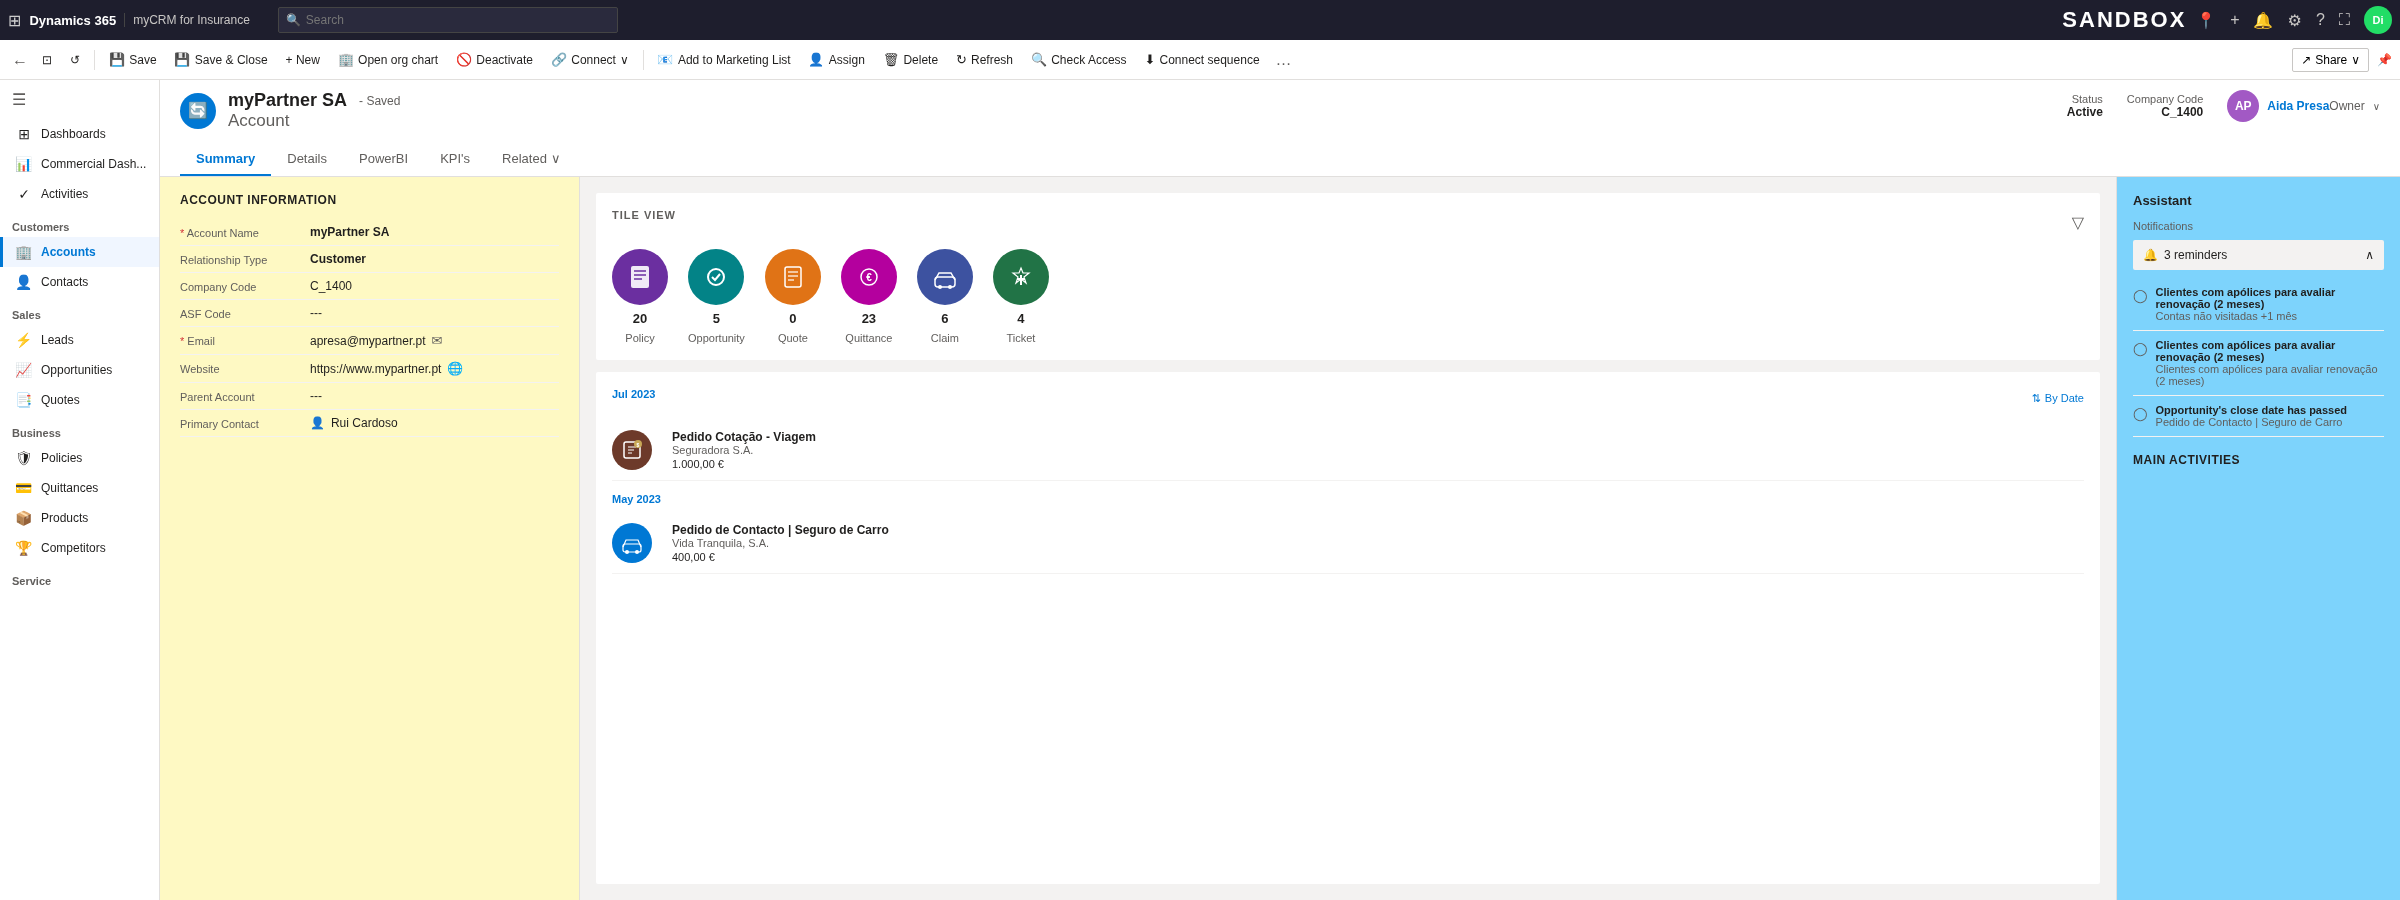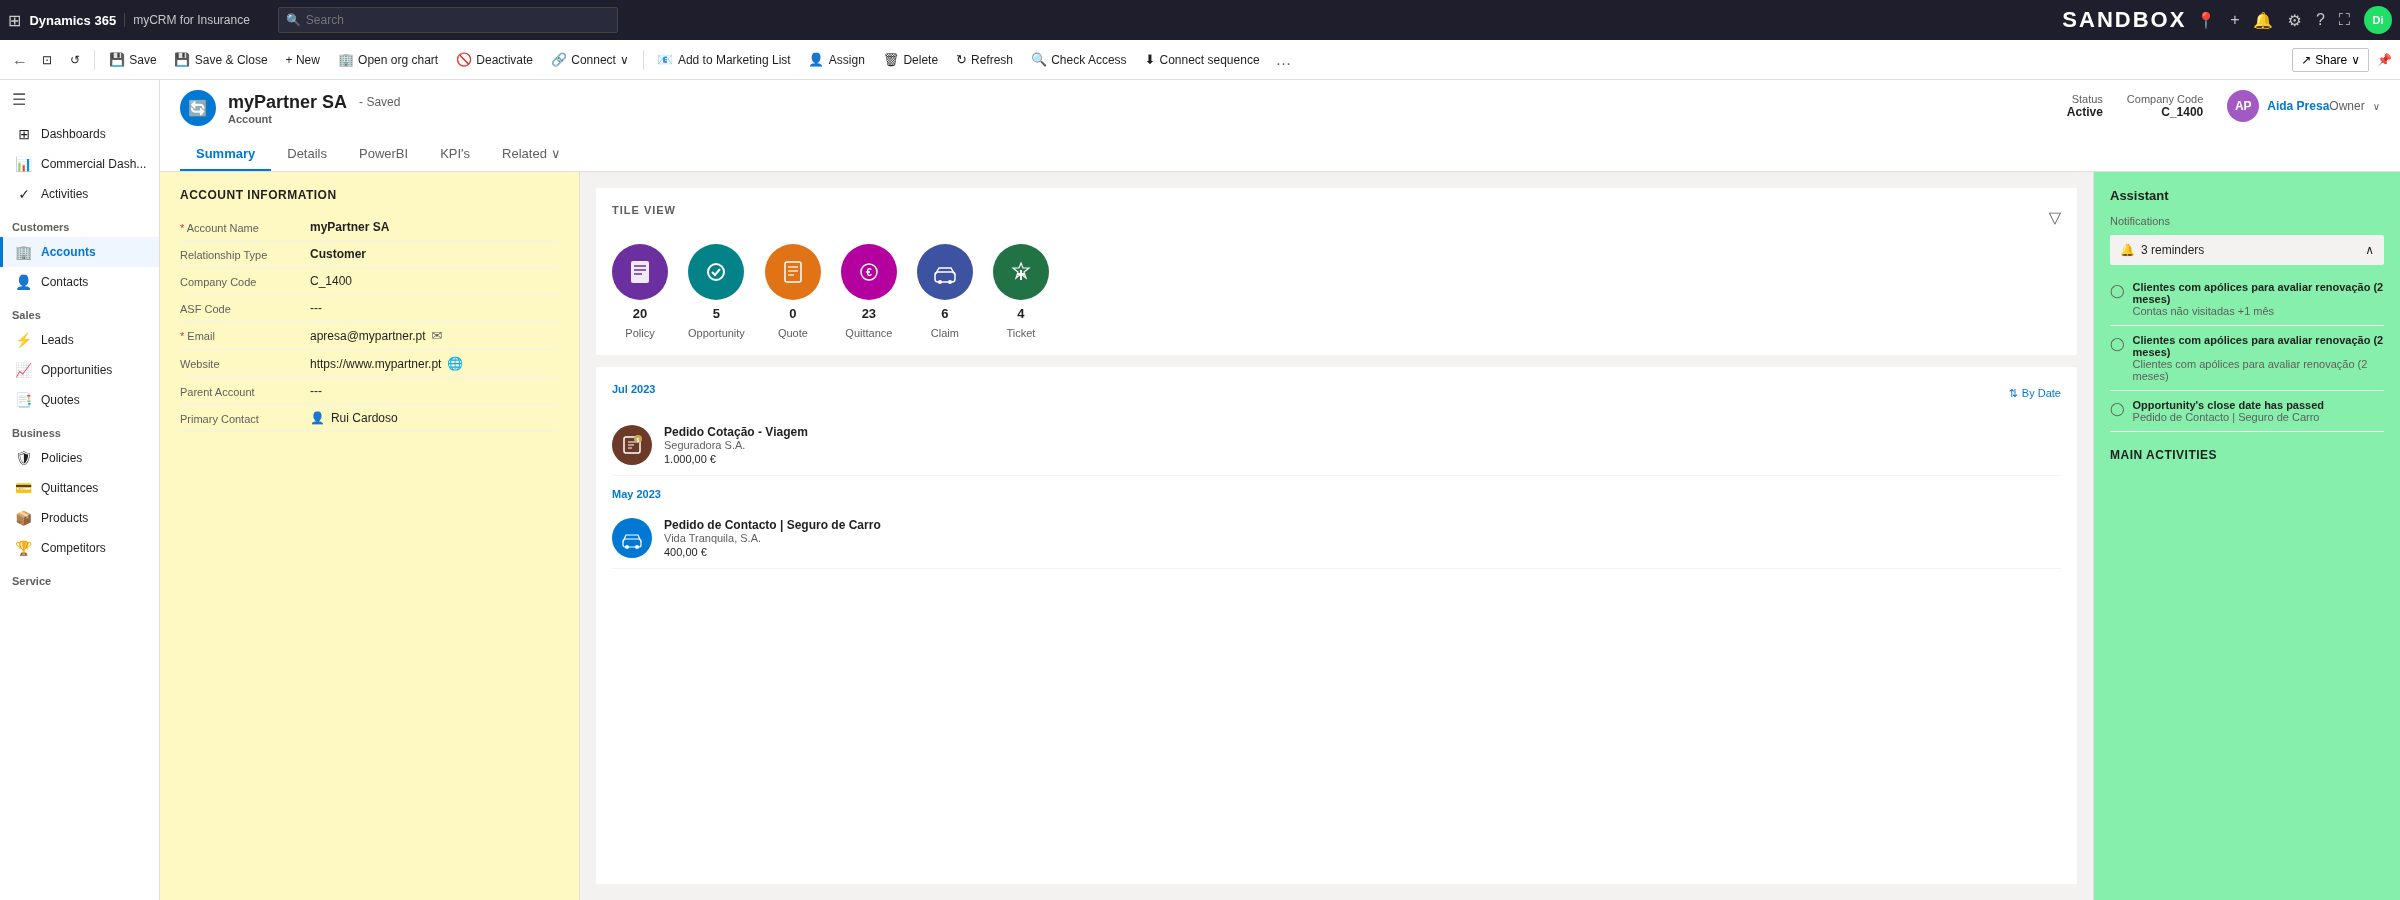--- a/index.html
+++ b/index.html
@@ -77,21 +77,21 @@
     .entity-header-top {
       display: flex; align-items: flex-start; justify-content: space-between; padding-bottom: 4px;
     }
     .entity-left { display: flex; align-items: center; gap: 12px; }
     .entity-icon {
       width: 36px; height: 36px; border-radius: 50%; background: #0078d4;
       display: flex; align-items: center; justify-content: center; color: #fff; font-size: 16px;
     }
     .entity-title { font-size: 18px; font-weight: 600; color: #201f1e; }
     .entity-saved { font-size: 12px; color: #605e5c; margin-left: 6px; }
-    .entity-type { font-size: 11px; color: #605e5c; font-weight: bold; }
+    .entity-type { font-size: 17px; color: #605e5c; }
     .entity-right { display: flex; align-items: center; gap: 24px; }
     .entity-meta { display: flex; flex-direction: column; align-items: flex-end; font-size: 11px; }
     .entity-meta-label { color: #605e5c; }
     .entity-meta-value { font-weight: 600; color: #201f1e; font-size: 12px; }
     .entity-owner { display: flex; align-items: center; gap: 8px; }
     .owner-avatar {
       width: 32px; height: 32px; border-radius: 50%; background: #a259c4;
       display: flex; align-items: center; justify-content: center; color: #fff; font-size: 12px; font-weight: 700;
     }
     .owner-info { display: flex; flex-direction: row; }
@@ -136,28 +136,28 @@
       font-size: 22px; color: #fff;
     }
     .tile-label { font-size: 11px; color: #605e5c; text-align: center; }
     .tile-count { font-size: 13px; font-weight: 700; color: #201f1e; text-align: center; }
 
     
     .activity-section { background: #fff; padding: 16px; border-radius: 2px; flex: 1; }
     .activity-header { display: flex; align-items: center; justify-content: space-between; margin-bottom: 12px; }
     .activity-date-group { font-size: 11px; font-weight: 600; color: #0078d4; margin-bottom: 8px; }
     .activity-item { display: flex; align-items: flex-start; gap: 12px; padding: 10px 0; border-bottom: 1px solid #f3f2f1; }
-    .activity-content { flex: 1; }
+    .activity-content { flex: 1; margin-left: 8px; }
     .activity-title { font-size: 12px; font-weight: 600; color: #201f1e; }
     .activity-sub { font-size: 11px; color: #605e5c; }
     .activity-amount { font-size: 11px; color: #201f1e; margin-top: 2px; }
     .by-date-btn { display: flex; align-items: center; gap: 4px; font-size: 11px; color: #0078d4; cursor: pointer; }
 
     
-    .right-panel { width: 307px; background: #86efac; border-left: 1px solid #e1dfdd; overflow-y: auto; flex-shrink: 0; padding: 16px; }
+    .right-panel { width: 284px; background: #7dd3fc; border-left: 1px solid #e1dfdd; overflow-y: auto; flex-shrink: 0; padding: 16px; }
     .assistant-title { font-size: 13px; font-weight: 600; color: #201f1e; margin-bottom: 12px; }
     .notif-title { font-size: 11px; color: #605e5c; margin-bottom: 8px; }
     .reminder-header {
       display: flex; align-items: center; justify-content: space-between;
       padding: 8px 10px; background: #f3f2f1; border-radius: 2px; cursor: pointer; margin-bottom: 8px;
     }
     .reminder-count { font-size: 12px; color: #201f1e; display: flex; align-items: center; gap: 6px; }
     .reminder-item { display: flex; gap: 8px; padding: 8px 0; border-bottom: 1px solid #f3f2f1; }
     .reminder-icon { font-size: 13px; color: #605e5c; flex-shrink: 0; margin-top: 2px; }
     .reminder-text-title { font-size: 11px; font-weight: 600; color: #201f1e; }

